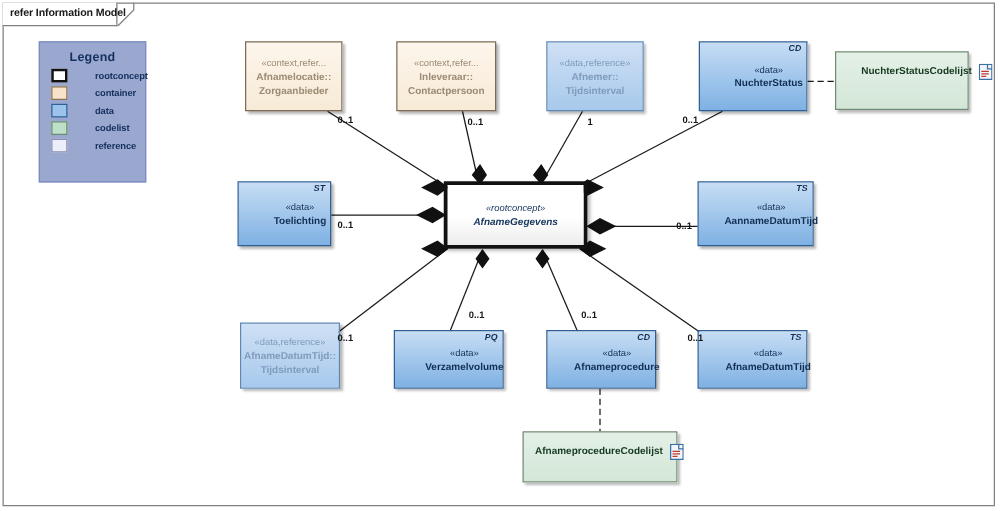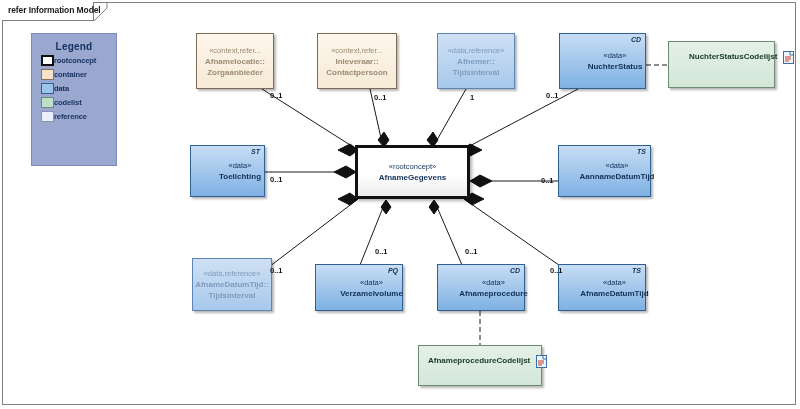--- a/index.html
+++ b/index.html
@@ -56,21 +56,21 @@
     color: #1a1a1a;
     white-space: nowrap;
     letter-spacing: -0.1px;
   }
   
   #legend {
     position: absolute;
     left: 31px;
     top: 33px;
     width: 86px;
-    height: 133px;
+    height: 113px;
     background: #9aa7cf;
     border: 1px solid #7b8ac0;
     box-sizing: border-box;
   }
   #legend-title {
     text-align: center;
     font-size: 10px;
     font-weight: bold;
     color: #14305e;
     margin-top: 7px;
@@ -83,21 +83,21 @@
   }
   .legend-swatch {
     width: 13px;
     height: 11px;
     box-sizing: border-box;
     flex: 0 0 auto;
   }
   .legend-label {
     font-size: 7.5px;
     color: #14305e;
-    margin-left: 0;
+    margin-left: 22px;
     font-weight: bold;
     letter-spacing: -0.1px;
     text-align: right;
   }
   
   .node {
     position: absolute;
     box-sizing: border-box;
     border: 1px solid #2f4f7f;
     display: flex;
@@ -142,20 +142,21 @@
   .n-data .stereo, .n-data .nm { color: #123055; }
   .n-data-faded {
     background: linear-gradient(to bottom, #cfe0f4 0%, #a7c9ec 100%);
     border-color: #5d86b5;
   }
   .n-data-faded .stereo, .n-data-faded .nm { color: #7f9bbd; }
   .n-root {
     background: linear-gradient(to bottom, #ffffff 0%, #ffffff 55%, #ececec 100%);
     border: 3px solid #111111;
     box-shadow: 2px 2px 3px rgba(0,0,0,0.3);
+    font-style: italic;
   }
   .n-root .stereo, .n-root .nm { color: #16355e; }
   .n-codelist {
     background: linear-gradient(to bottom, #e4f0e6 0%, #d3e7d8 100%);
     border-color: #6d8a72;
     flex-direction: row;
     justify-content: flex-start;
     align-items: flex-start;
     padding: 9px 0 0 9px;
   }

